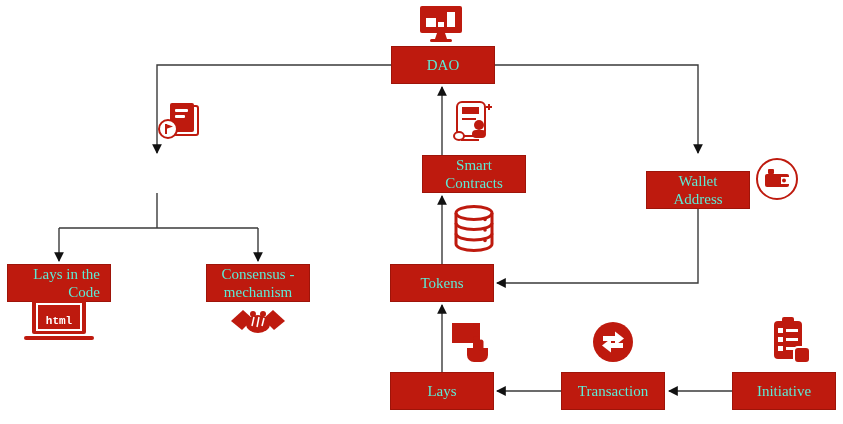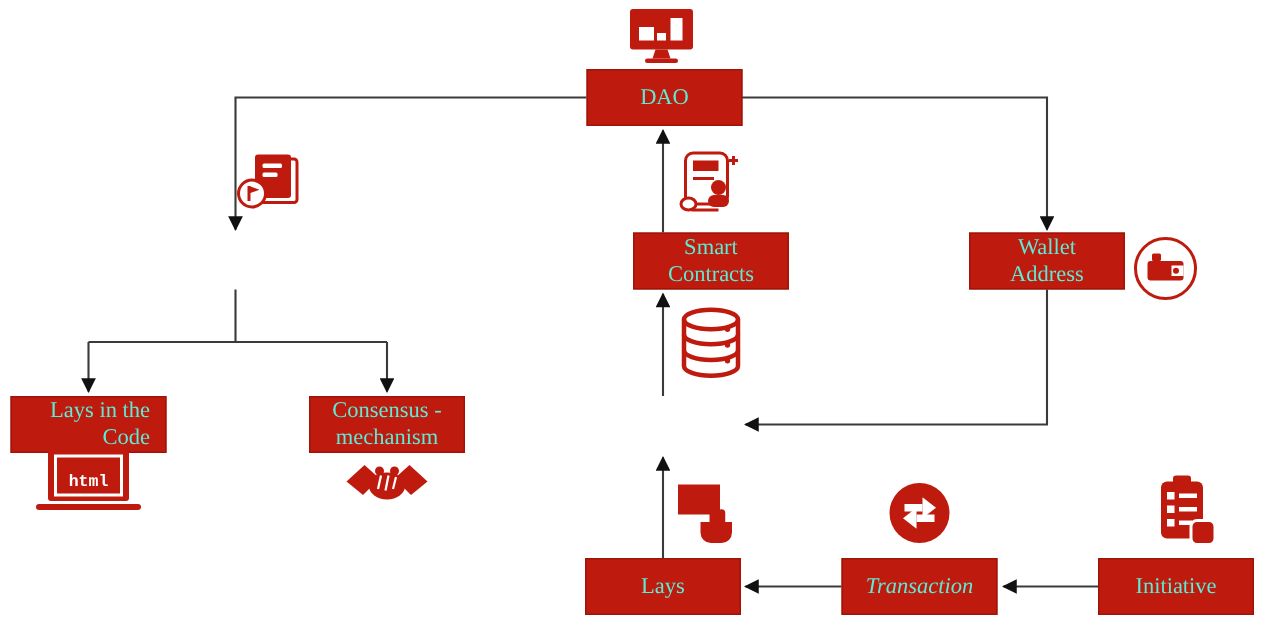--- a/index.html
+++ b/index.html
@@ -48,27 +48,30 @@
   </div>
   <div class="node" style="left:7px;top:264px;text-align:right;">
     <span>Lays in the Code</span>
   </div>
   <div class="node" style="left:206px;top:264px;">
     <span>Consensus - mechanism</span>
   </div>
   <div class="node" style="left:404px;top:155px;margin-left:18px;">
     <span>Smart Contracts</span>
   </div>
+  <div class="node" style="left:390px;top:264px;">
+    <span>Tokens</span>
+  </div>
   <div class="node" style="left:390px;top:372px;">
     <span>Lays</span>
   </div>
-  <div class="node" style="left:646px;top:155px;">
+  <div class="node" style="left:646px;top:171px;">
     <span>Wallet Address</span>
   </div>
-  <div class="node" style="left:561px;top:372px;font-style:italic;">
+  <div class="node" style="left:561px;top:372px;">
     <span>Transaction</span>
   </div>
   <div class="node" style="left:732px;top:372px;">
     <span>Initiative</span>
   </div>
 
   <svg class="icon" style="left:417px;top:5px;" width="48" height="40" viewBox="0 0 48 40">
     <rect x="3" y="1" width="42" height="27" rx="2" fill="#be1a0e"></rect>
     <rect x="9" y="13" width="10" height="9" fill="#ffffff"></rect>
     <rect x="21" y="17" width="6" height="5" fill="#ffffff"></rect>

